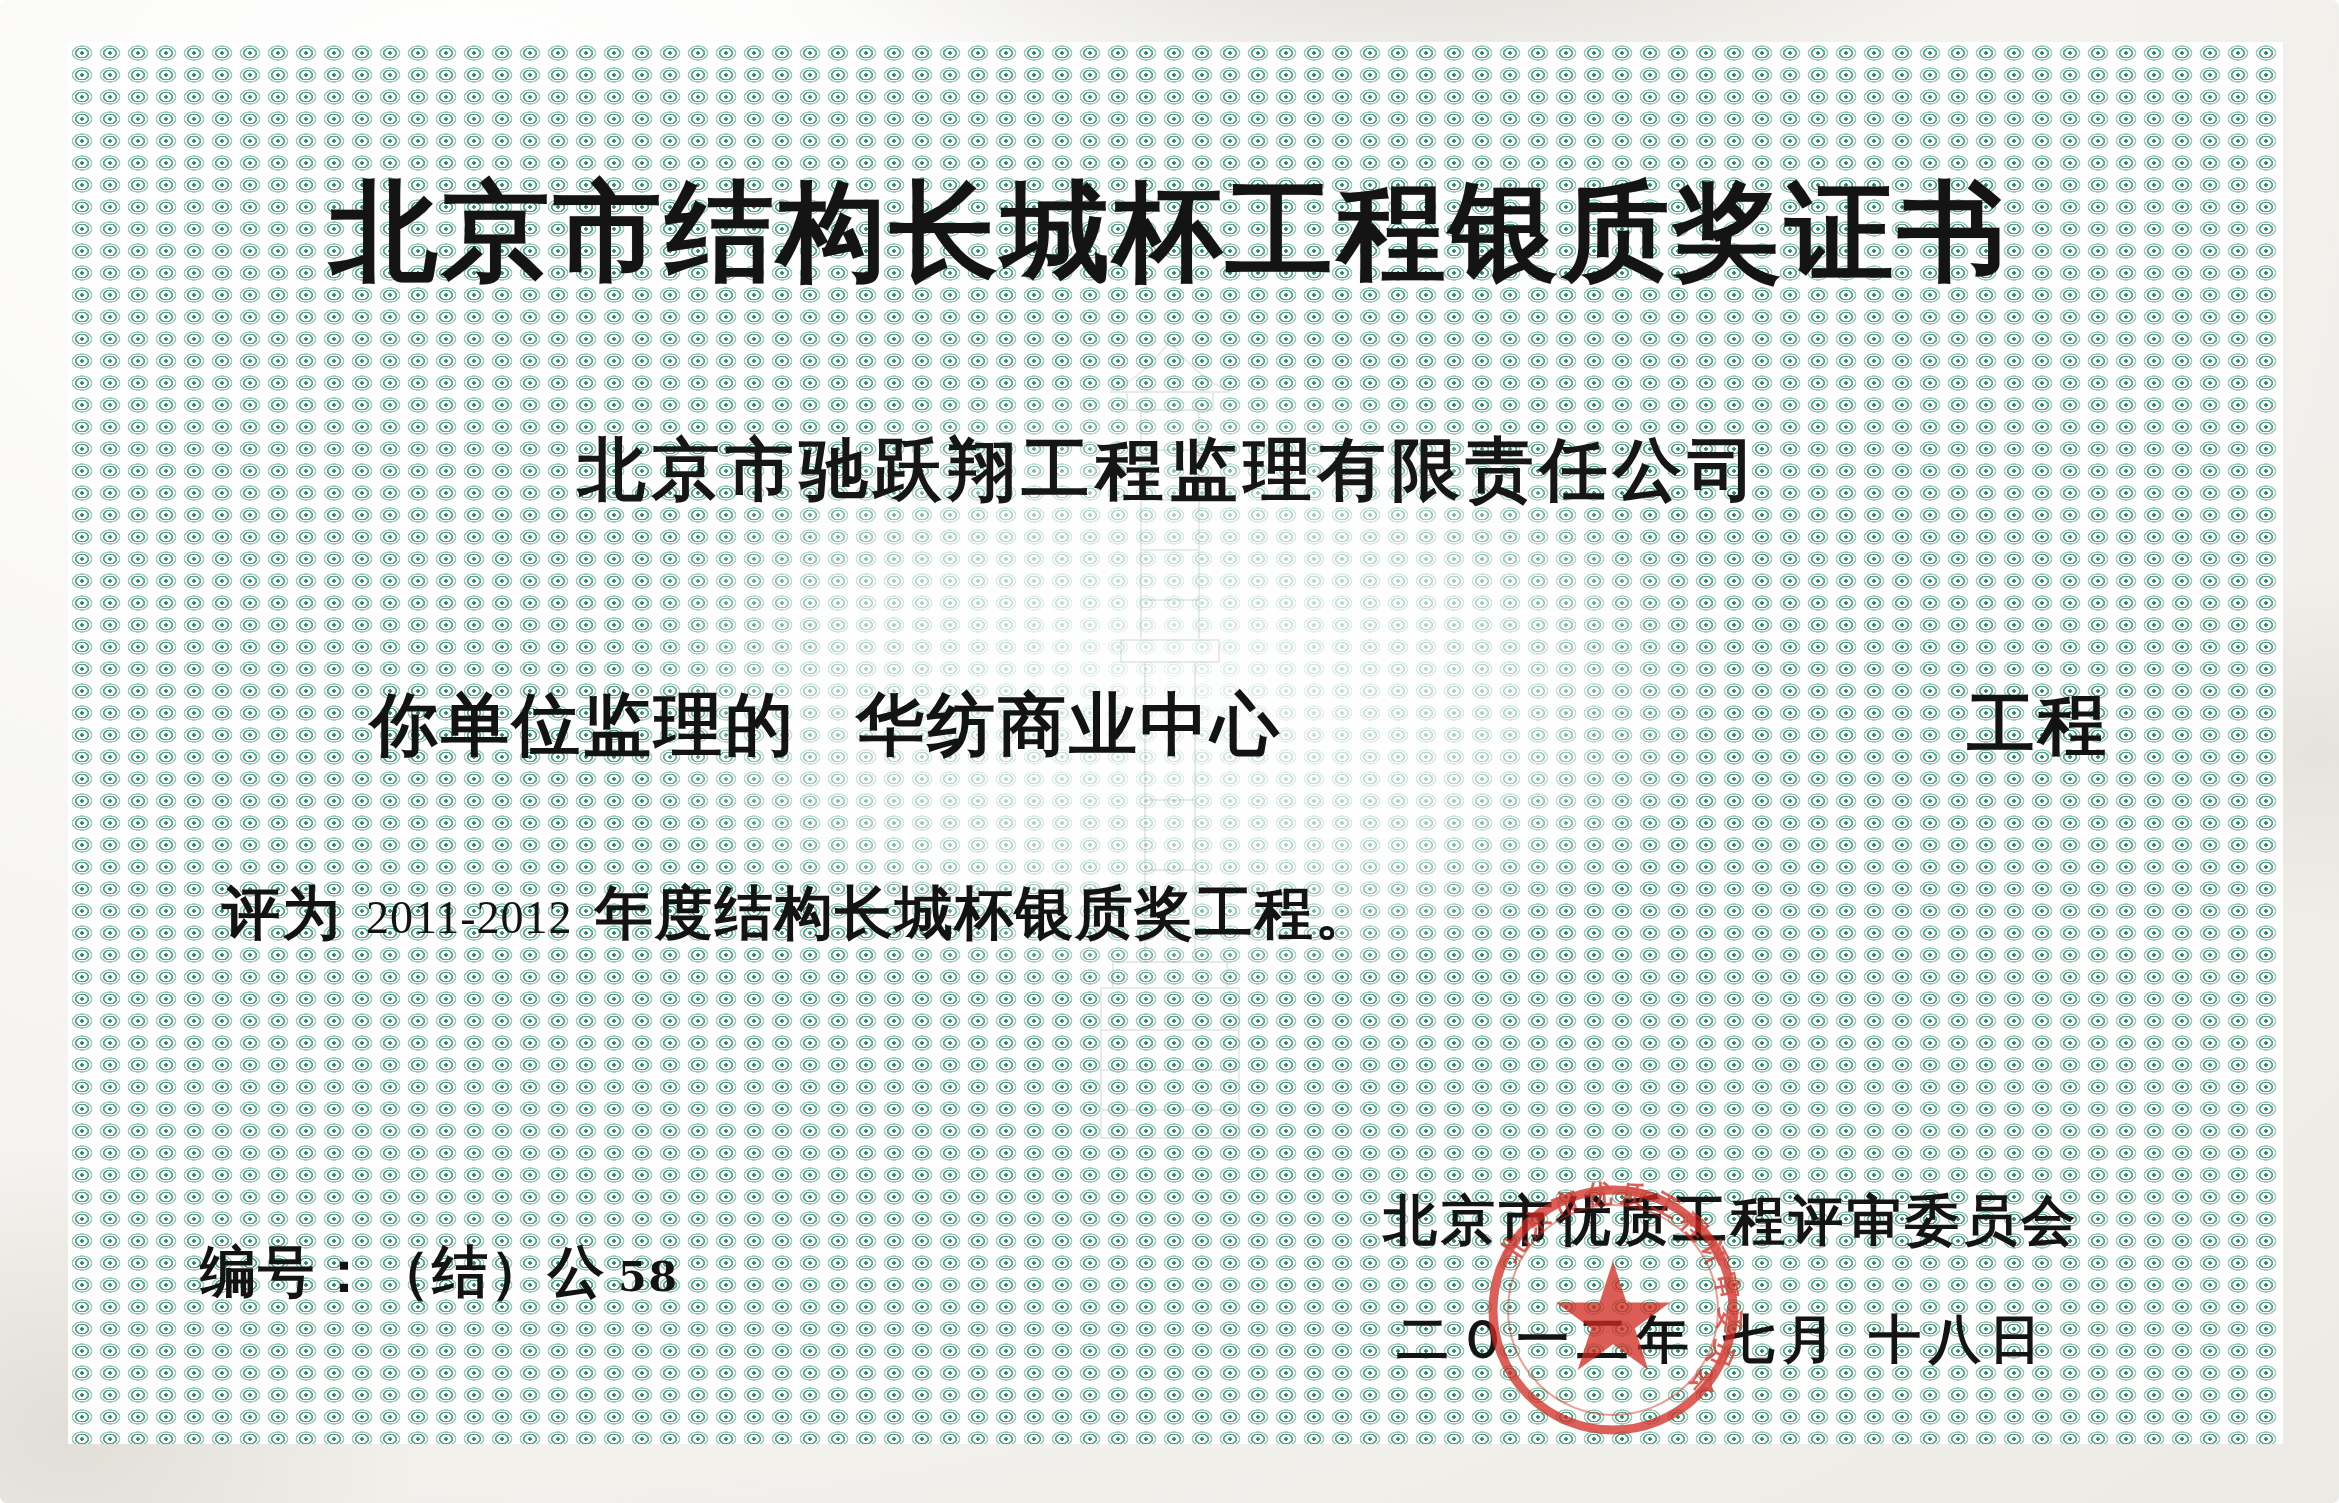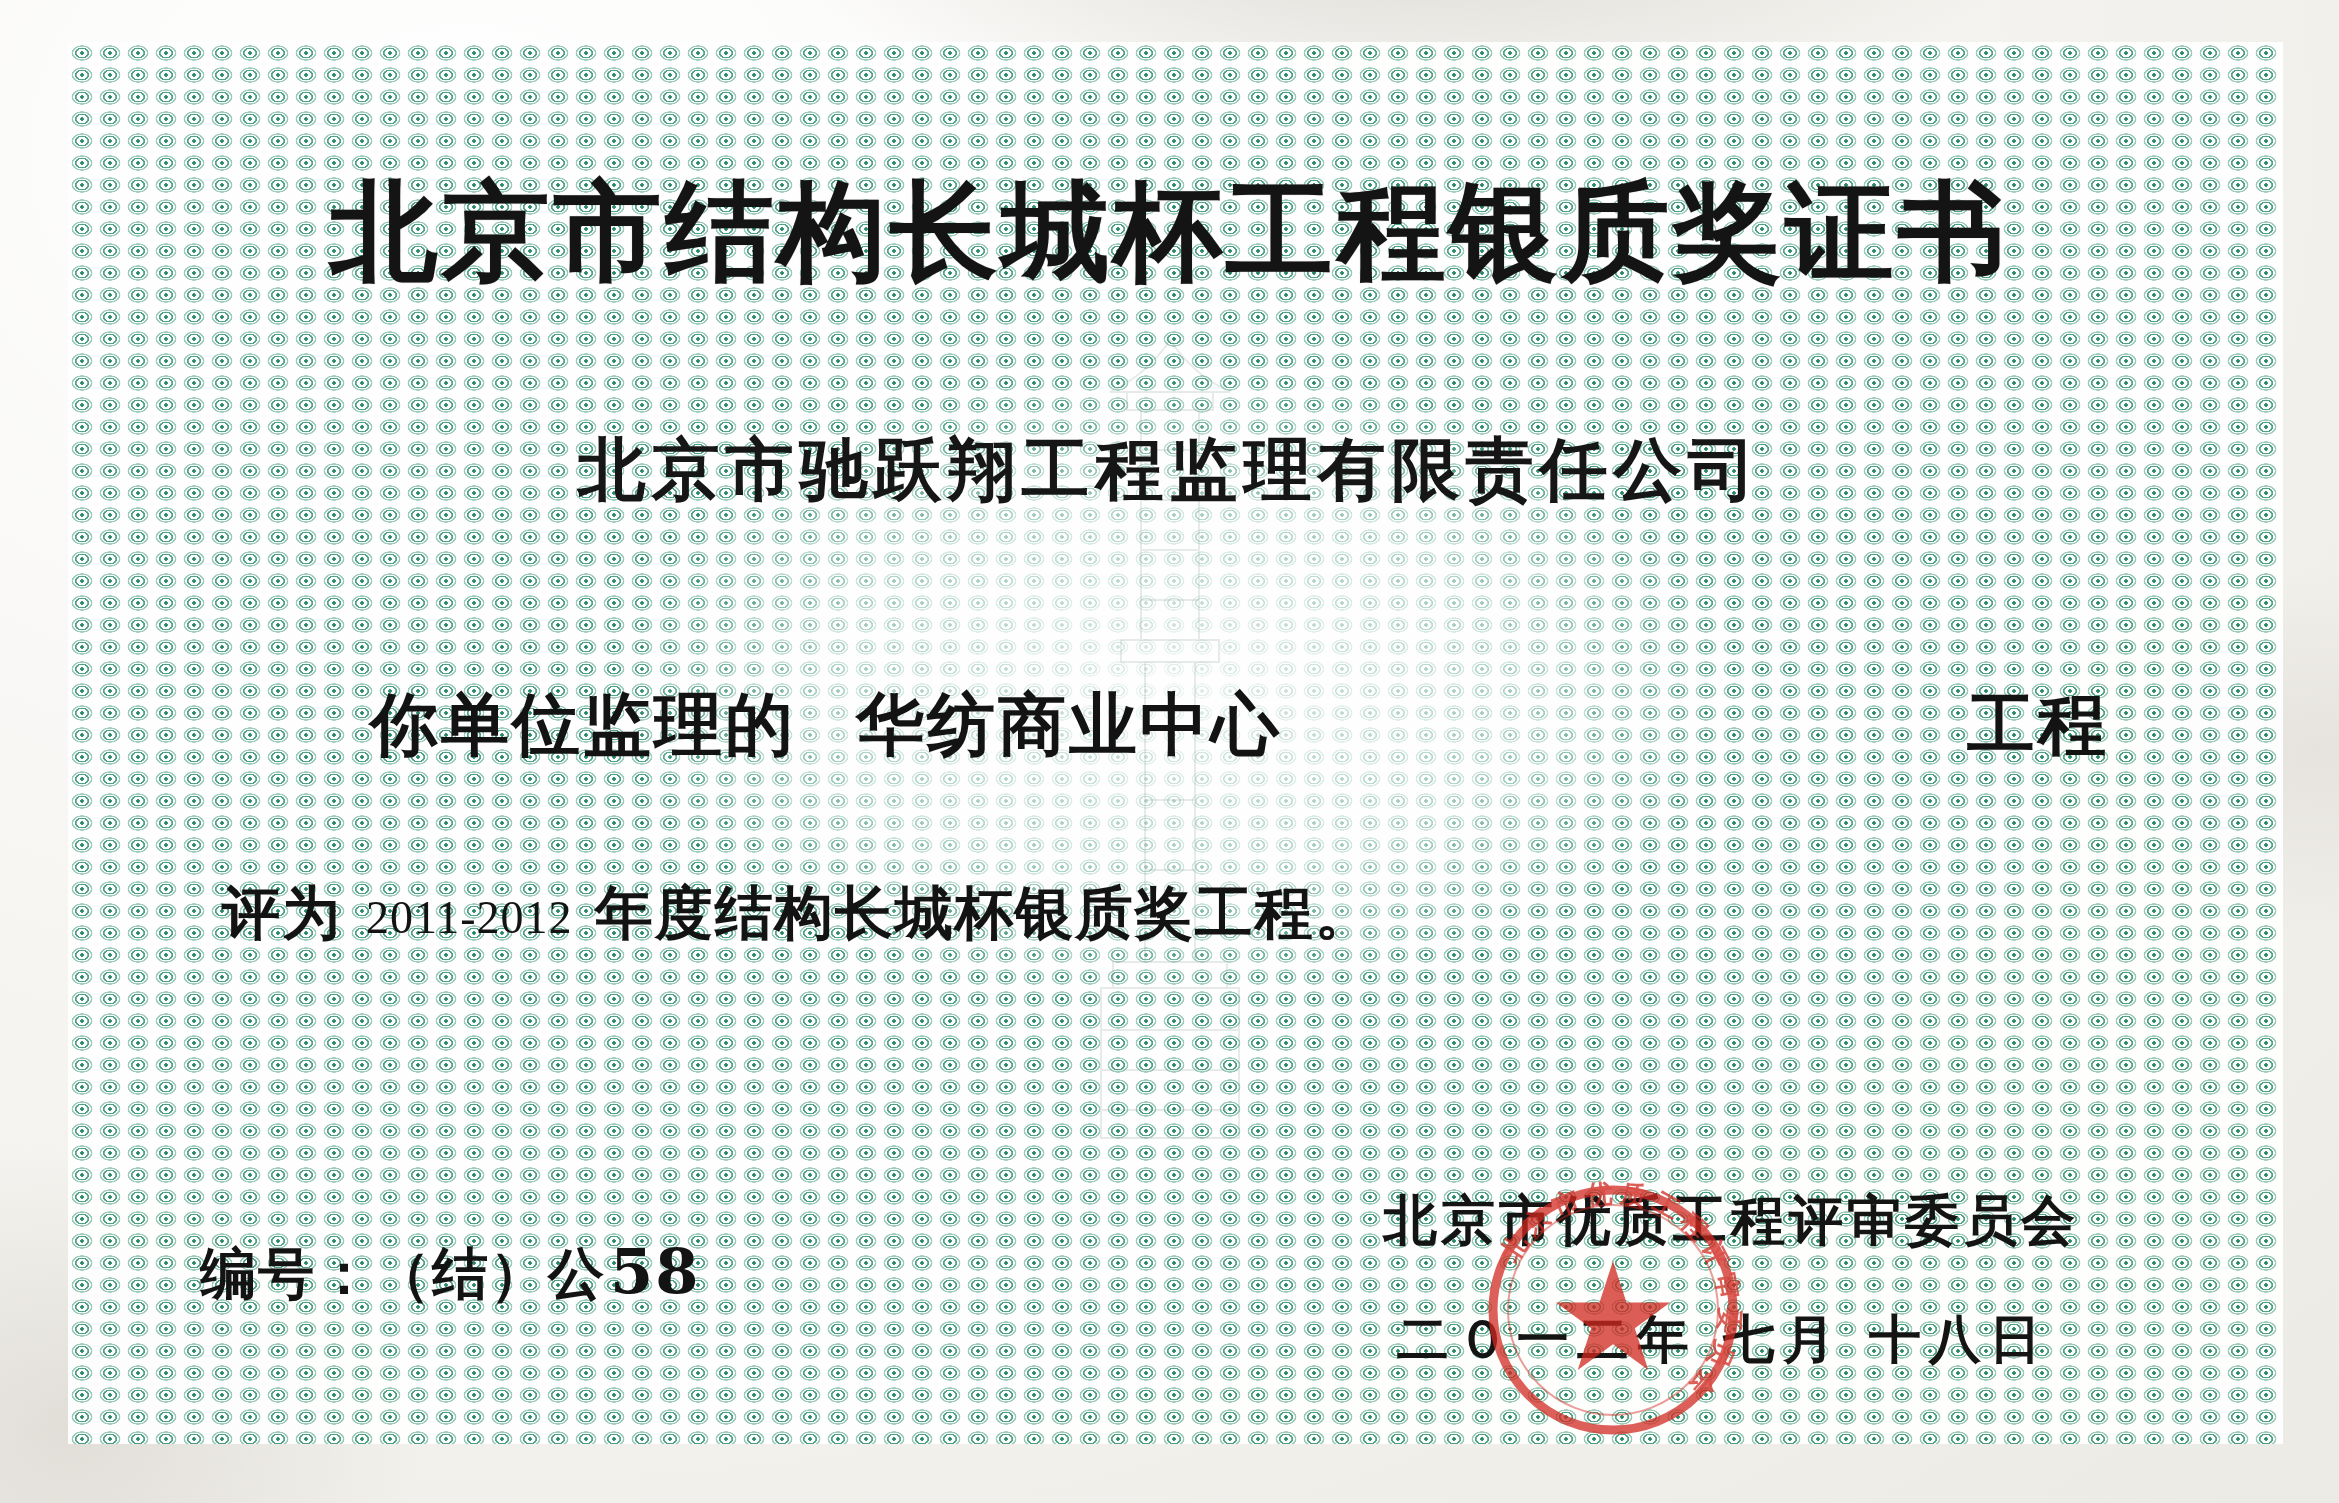--- a/index.html
+++ b/index.html
@@ -15,20 +15,21 @@
   }
 
   
   .certificate {
     position: relative;
     width: 2339px;
     height: 1503px;
     background:
       radial-gradient(ellipse at 20% 10%, #ffffff 0%, #f6f5f2 45%, #eceae4 100%);
     overflow: hidden;
+    border-radius: 7px;
   }
 
   
   .paper-shade {
     position: absolute;
     inset: 0;
     background:
       radial-gradient(ellipse 900px 300px at 60% -5%, rgba(190,185,175,.45), rgba(255,255,255,0) 70%),
       radial-gradient(ellipse 500px 400px at 3% 95%, rgba(200,195,185,.40), rgba(255,255,255,0) 70%),
       radial-gradient(ellipse 400px 260px at 99% 50%, rgba(205,200,190,.30), rgba(255,255,255,0) 70%);
@@ -151,22 +152,22 @@
     left: 200px;
     top: 1235px;
     font-size: 56px;
     font-weight: bold;
     letter-spacing: 2px;
     color: #131313;
     white-space: nowrap;
   }
   .serial .serial-number {
     font-family: "DejaVu Serif", "Liberation Serif", serif;
-    font-size: 62px;
-    margin-left: 4px;
+    font-size: 41px;
+    margin-left: 12px;
   }
 
   .issuer {
     position: absolute;
     right: 260px;
     top: 1185px;
     font-size: 54px;
     font-weight: bold;
     letter-spacing: 4px;
     color: #141414;

